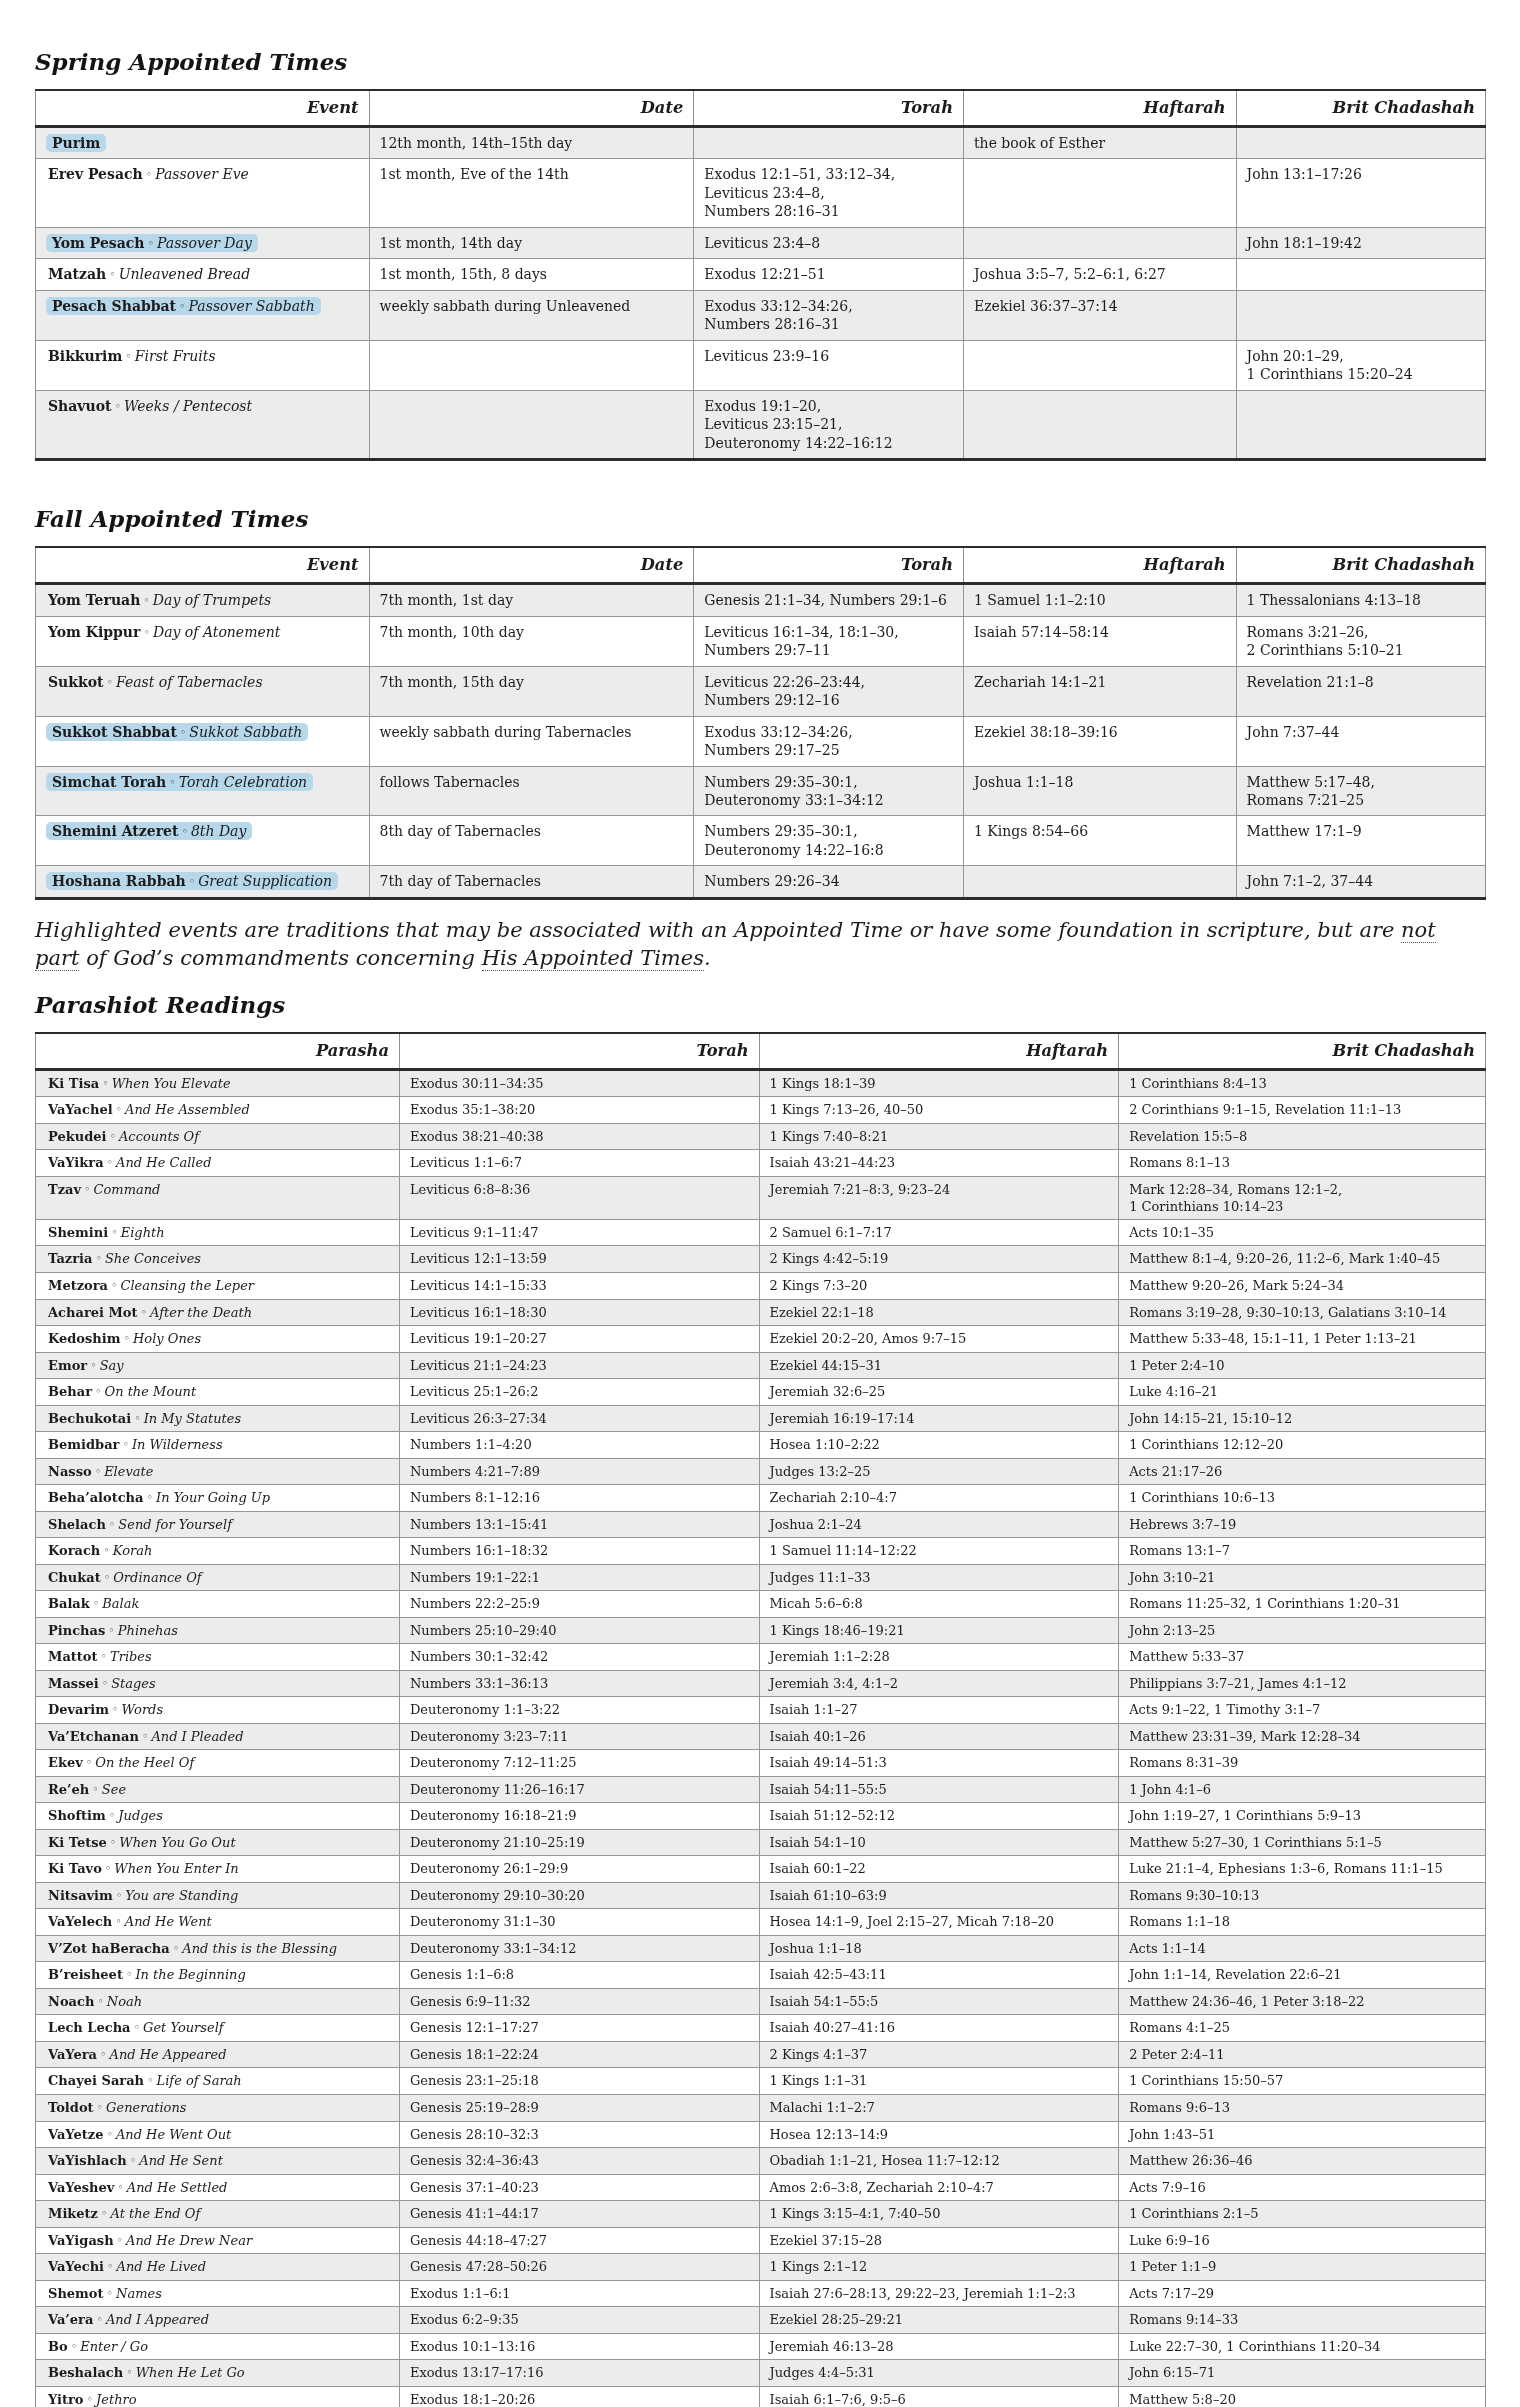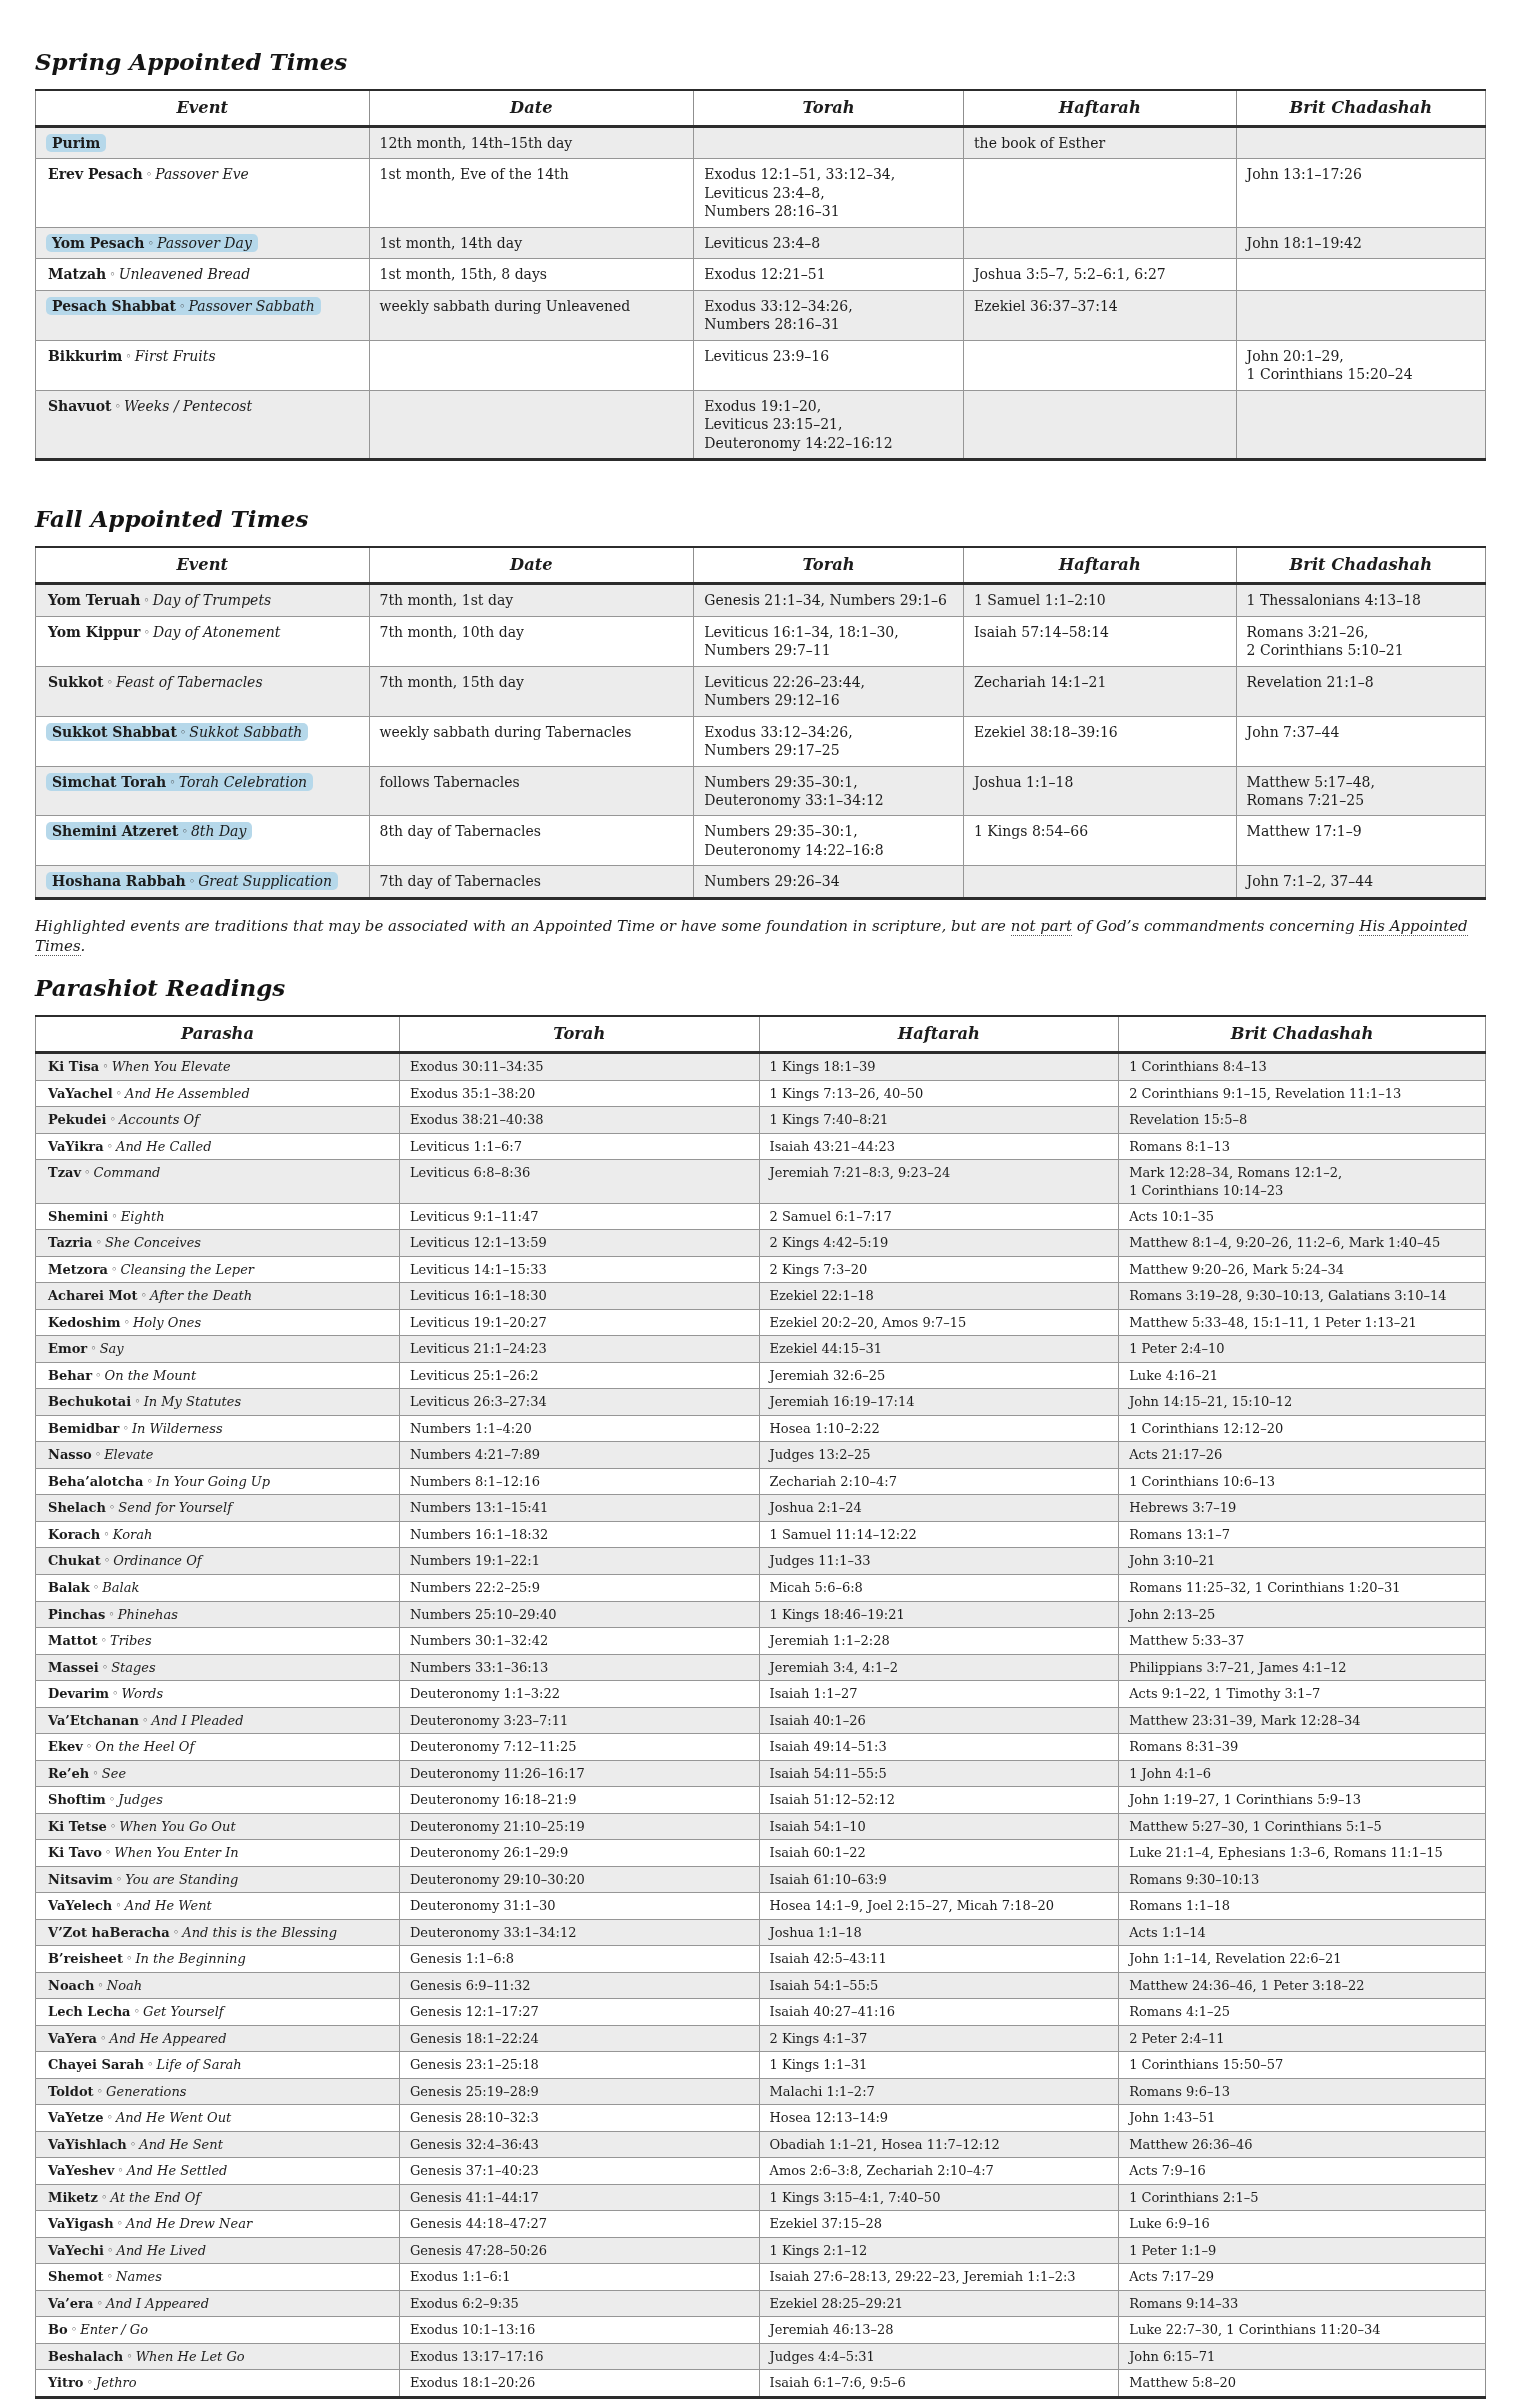--- a/index.html
+++ b/index.html
@@ -23,21 +23,21 @@
   table {
     width: 100%;
     border-collapse: collapse;
     border-top: 2px solid #2c2c2c;
     border-bottom: 3px solid #2c2c2c;
     border-left: 1px solid #8f8f8f;
     border-right: 1px solid #8f8f8f;
     table-layout: fixed;
   }
   thead th {
-    text-align: center;
+    text-align: right;
     font-style: italic;
     font-weight: bold;
     font-size: 16.3px;
     padding: 7px 10px 8px 10px;
     border-bottom: 3px solid #2c2c2c;
     border-left: 1px solid #8f8f8f;
     background: #ffffff;
   }
   thead th:first-child { border-left: none; }
   td {
@@ -71,21 +71,21 @@
   }
   .name-wrap { border-radius: 5px; padding: 0 2px; }
   .name-wrap.hl {
     background: #b6d8ea;
     padding: 1px 6px;
     box-decoration-break: clone;
     text-align: center;
   }
   .footnote {
     font-style: italic;
-    font-size: 15px;
+    font-size: 21px;
     color: #1c1c1c;
     margin: 16px 0 0 0;
     line-height: 1.35;
   }
   .dotted-u { border-bottom: 1px dotted #555; }
 </style>
 </head>
 <body>
 
 <section>

